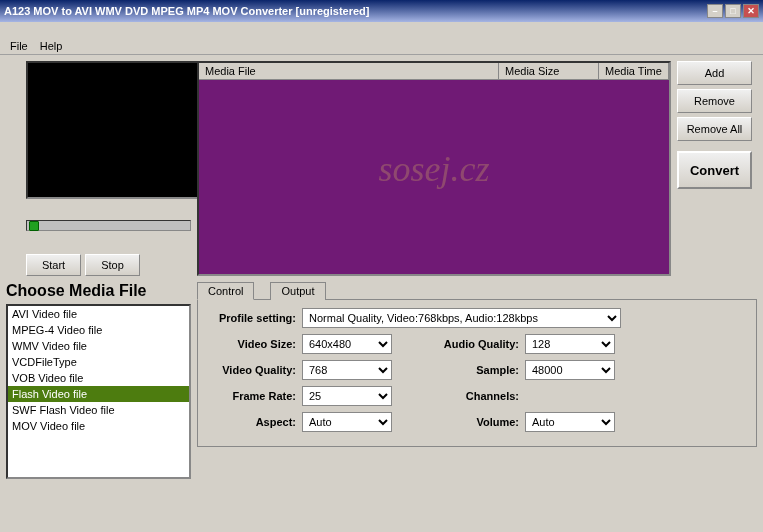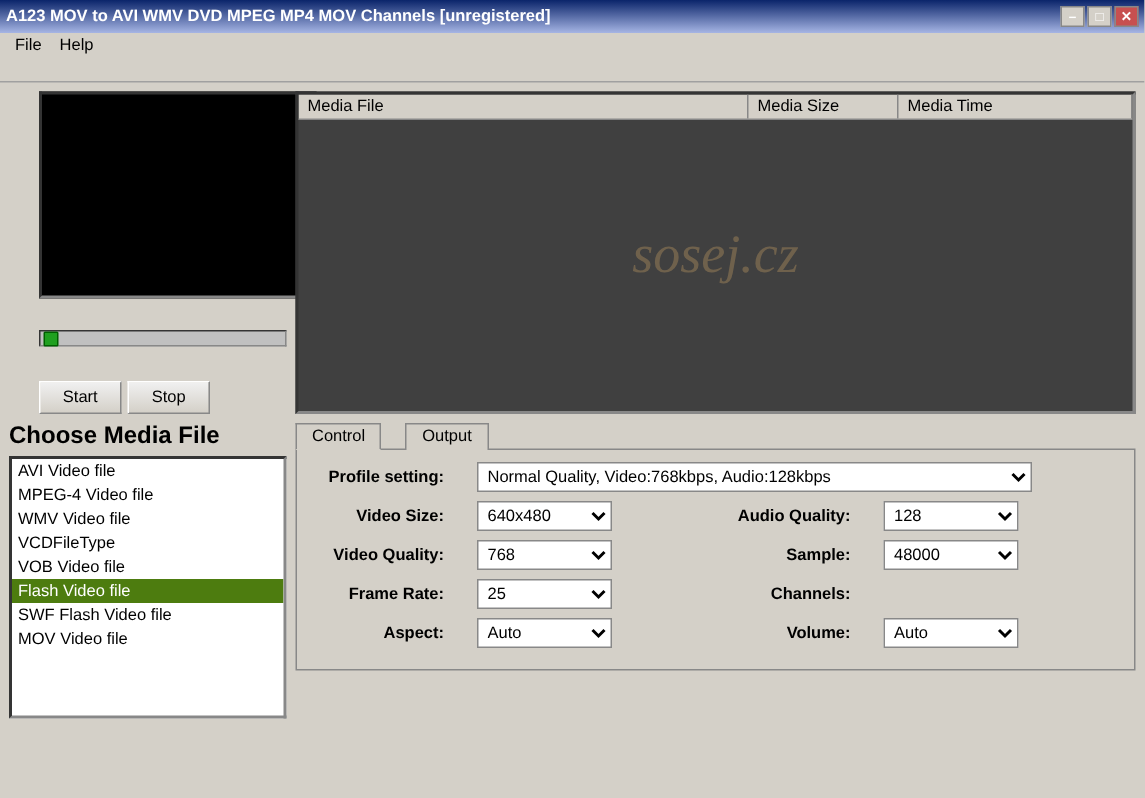--- a/index.html
+++ b/index.html
@@ -39,21 +39,21 @@
       justify-content: center;
       cursor: pointer;
     }
     .title-btn.close { background: #c75050; color: white; }
 
     
     .menu-bar {
       background: #d4d0c8;
       height: 20px;
       display: flex;
-      align-items: flex-end;
+      align-items: flex-start;
       padding: 16px 4px;
       border-bottom: 1px solid #a0a0a0;
     }
     .menu-item {
       padding: 2px 6px;
       cursor: pointer;
       font-size: 11px;
     }
 
     
@@ -117,21 +117,21 @@
       border-top-color: #fff;
       border-left-color: #fff;
       cursor: pointer;
       font-size: 11px;
     }
 
     
     .file-list-panel {
       flex: 1;
       border: 2px inset #888;
-      background: #404040;
+      background: #701a75;
       position: relative;
       overflow: hidden;
     }
     .file-list-header {
       display: flex;
       background: #d4d0c8;
       border-bottom: 1px solid #888;
     }
     .file-col {
       padding: 2px 6px;
@@ -242,50 +242,50 @@
     .tab-content {
       border: 1px solid #888;
       background: #d4d0c8;
       padding: 8px;
     }
 
     .settings-row {
       display: flex;
       align-items: center;
       margin-bottom: 6px;
-      gap: 22px;
+      gap: 6px;
     }
     .settings-label {
       font-weight: bold;
       font-size: 11px;
       width: 90px;
       text-align: right;
     }
     .settings-select {
       height: 20px;
       background: white;
       border: 1px solid #888;
       font-size: 11px;
       padding: 0 2px;
     }
-    .profile-select { width: 370px; }
+    .profile-select { width: 319px; }
     .small-select { width: 90px; }
     .medium-select { width: 110px; }
     .col-label {
       font-weight: bold;
       font-size: 11px;
       width: 95px;
       text-align: right;
     }
   </style>
 </head>
 <body>
 
 <div class="title-bar">
-  <span>A123 MOV  to AVI WMV DVD MPEG MP4 MOV Channels  [unregistered]</span>
+  <span>A123 MOV  to AVI WMV DVD MPEG MP4 MOV Converter  [unregistered]</span>
   <div class="title-bar-buttons">
     <div class="title-btn">–</div>
     <div class="title-btn">□</div>
     <div class="title-btn close">✕</div>
   </div>
 </div>
 
 <div class="menu-bar">
   <span class="menu-item">File</span>
   <span class="menu-item">Help</span>
@@ -308,20 +308,26 @@
 
     <div class="file-list-panel">
       <div class="file-list-header">
         <div class="file-col file-col-name">Media File</div>
         <div class="file-col file-col-size">Media Size</div>
         <div class="file-col file-col-time">Media Time</div>
       </div>
       <div class="watermark">sosej.cz</div>
     </div>
 
+    <div class="buttons-panel">
+      <button class="action-btn">Add</button>
+      <button class="action-btn">Remove</button>
+      <button class="action-btn">Remove All</button>
+      <button class="convert-btn">Convert</button>
+    </div>
   </div>
 
   <div class="bottom-section">
 
     <div class="choose-media">
       <div class="choose-media-title">Choose Media File</div>
       <div class="media-list">
 
       <div class="media-list-item">AVI Video file</div>
           <div class="media-list-item">MPEG-4 Video file</div>

